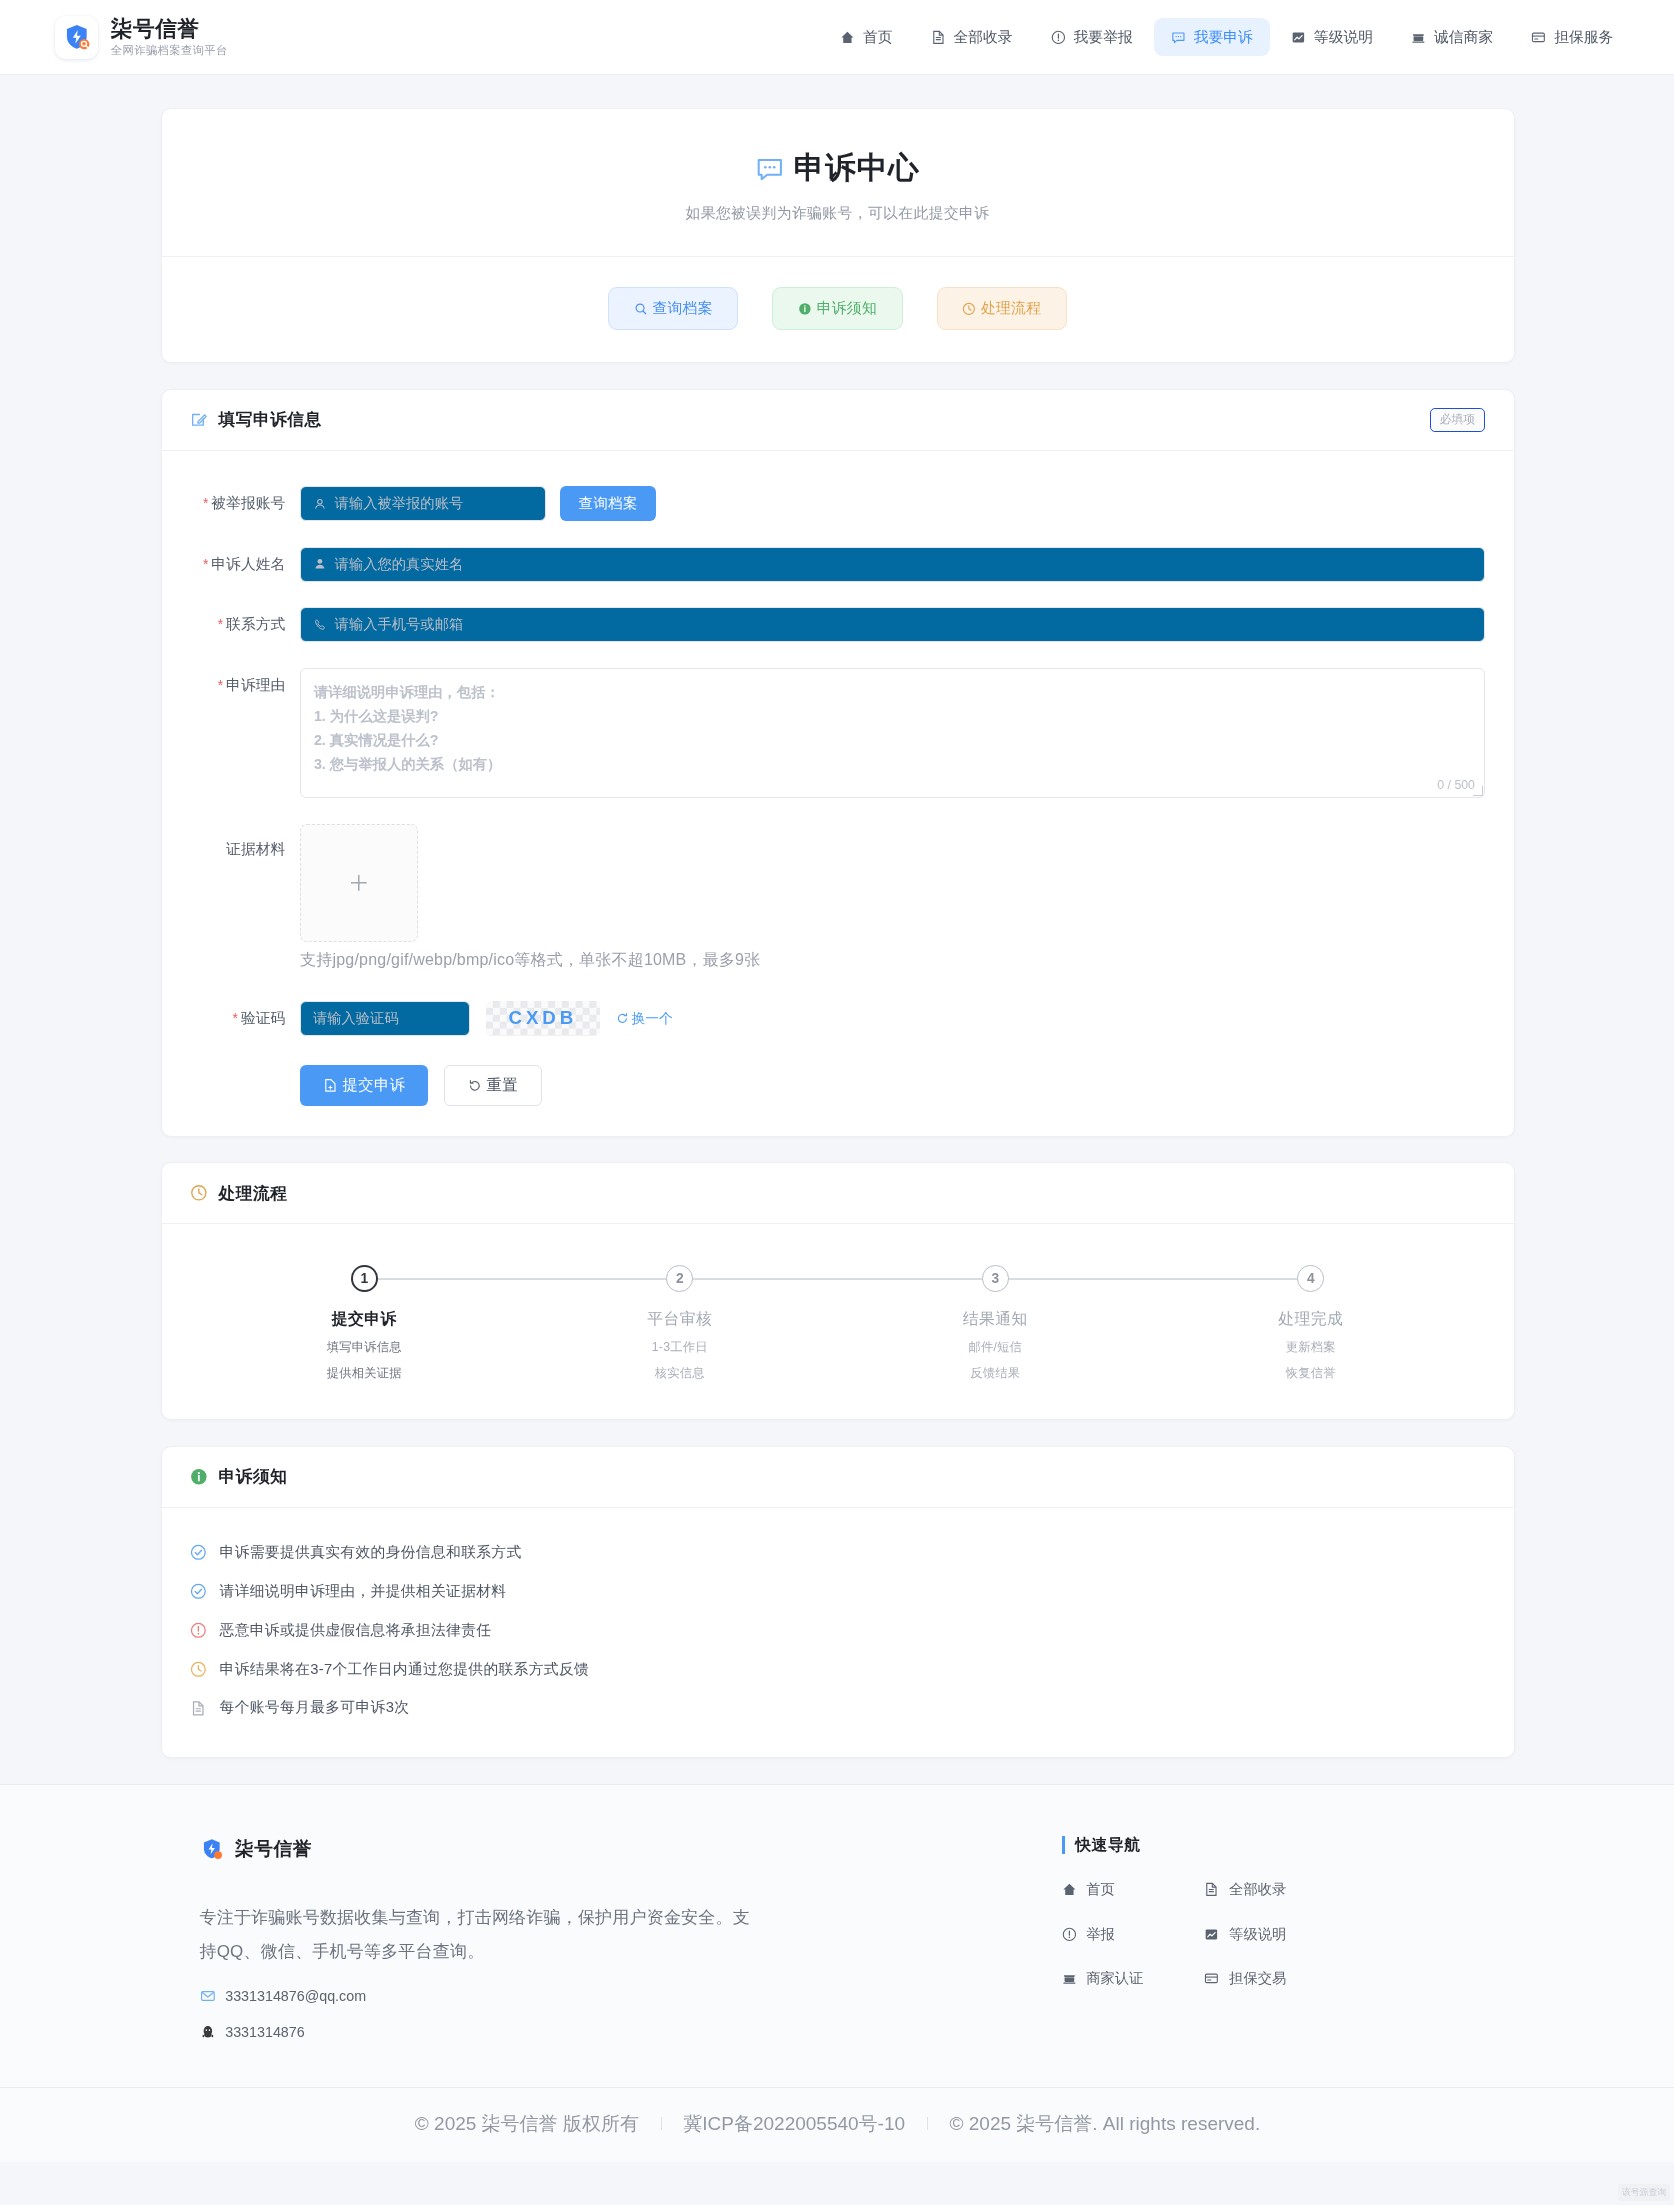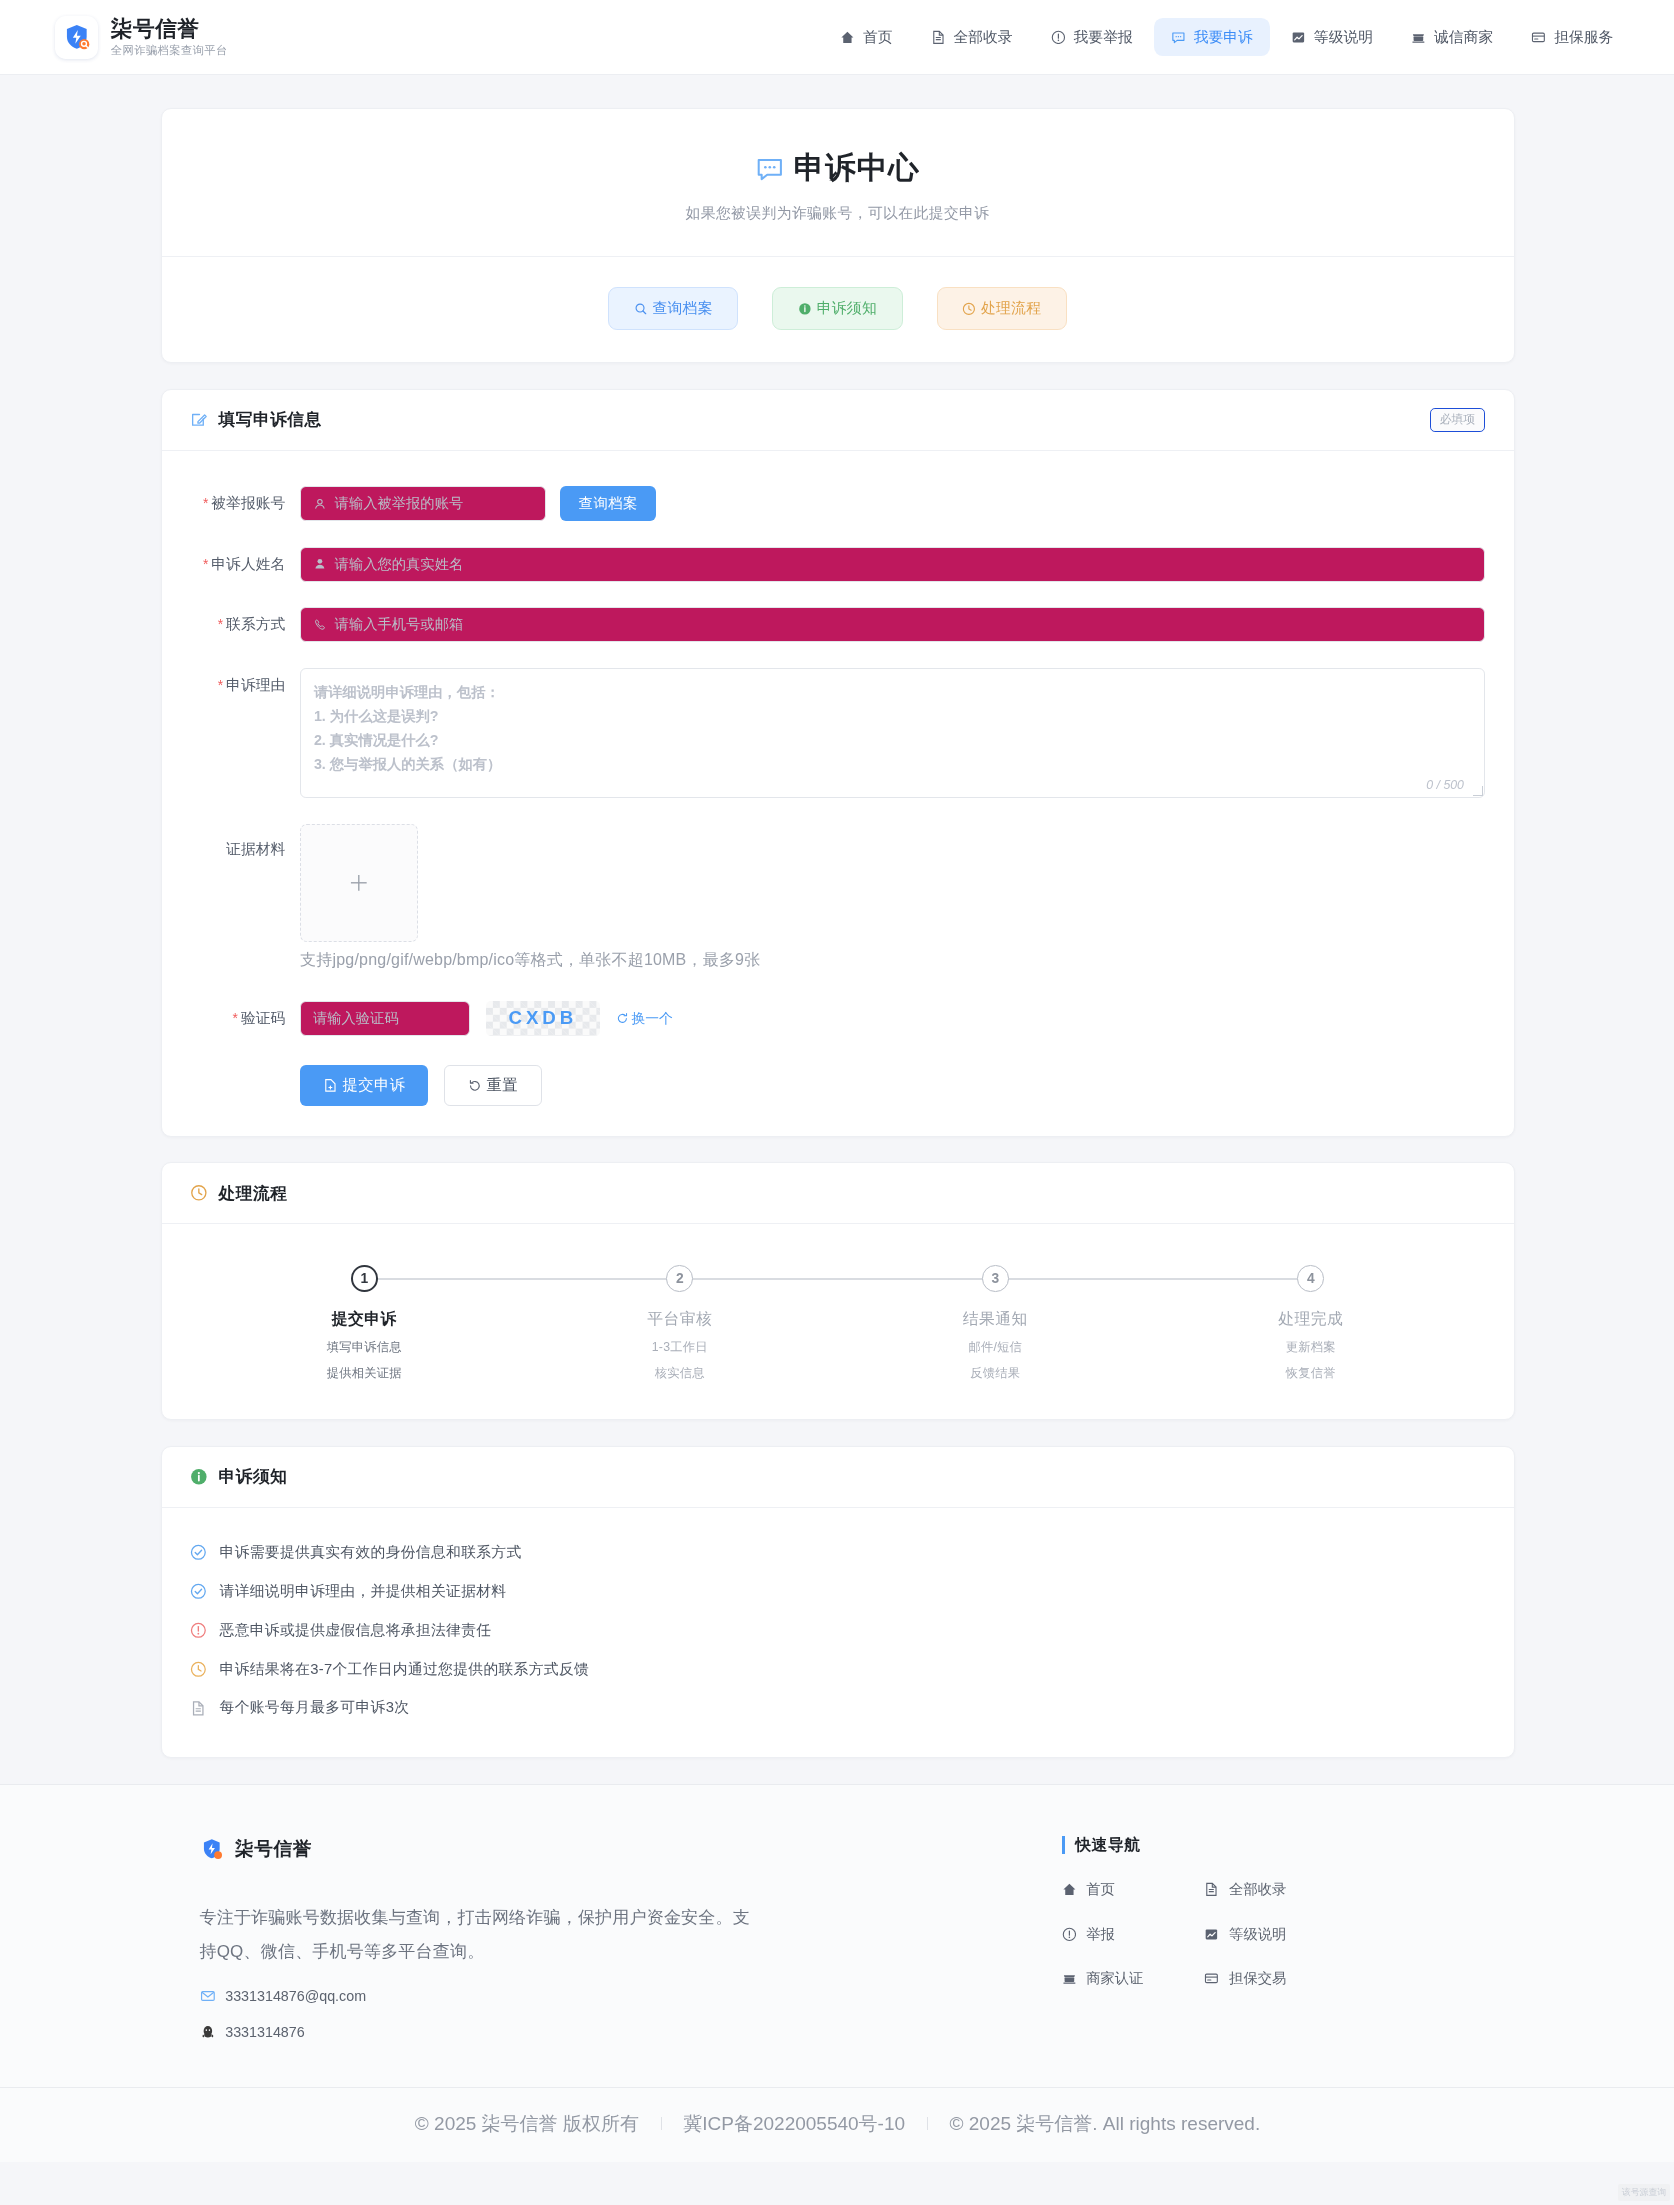--- a/index.html
+++ b/index.html
@@ -75,39 +75,39 @@
   .form { padding:35px 28.6px 29.6px 28.6px; }
   .row { display:flex; align-items:flex-start; margin-bottom:25.6px; }
   .lab {
     width:110px; flex:0 0 110px; text-align:right; padding-right:14.8px;
     font-size:14.8px; color:#545c6a; line-height:35px; white-space:nowrap;
   }
   .lab .star { color:#f05a5a; margin-right:3px; font-size:13.8px; }
   .ctrl { flex:1; display:flex; align-items:flex-start; gap:13.8px; }
   .inp {
     display:flex; align-items:center; gap:7.9px;
-    border:1px solid #e3e6eb; background:#be185d; border-radius:5.9px;
+    border:1px solid #e3e6eb; background:#0369a1; border-radius:5.9px;
     height:35px; padding:0 11.8px; font-size:14.3px; color:#b9bec8;
   }
   .inp.w-acct { width:246px; }
   .inp.w-full { flex:1; }
   .inp.w-code { width:170px; }
   .btn-primary {
     background:#4a9af5; color:#fff; border:none; border-radius:5.9px;
     height:35px; padding:0 18.7px; font-size:14.3px; font-weight:500; cursor:pointer;
     display:flex; align-items:center; gap:4.9px; letter-spacing:0.5px;
     font-family:inherit;
   }
   .ta-wrap { position:relative; flex:1; }
   .ta {
     border:1px solid #e3e6eb; border-radius:5.9px; background:#fff;
     min-height:122px; padding:10.8px 12.8px 21.7px 12.8px;
     font-size:14.3px; color:#bcc1cb; line-height:1.68;font-weight:bold;
   }
-  .ta-count { position:absolute; right:21px; bottom:5.9px; font-size:12.3px; color:#bcc1cb;font-style:italic; }
+  .ta-count { position:absolute; right:10px; bottom:5.9px; font-size:12.3px; color:#bcc1cb; }
   .ta-grip {
     position:absolute; right:2px; bottom:2px; width:9.9px; height:9.9px;
     border-right:1px solid #c9ced6; border-bottom:1px solid #c9ced6;
   }
 
   .uploader {
     width:118px; height:118px; border:1px dashed #dcdfe6; border-radius:6.9px;
     background:#fbfbfc; display:flex; align-items:center; justify-content:center;
     color:#b6bcc6; cursor:pointer;
   }

